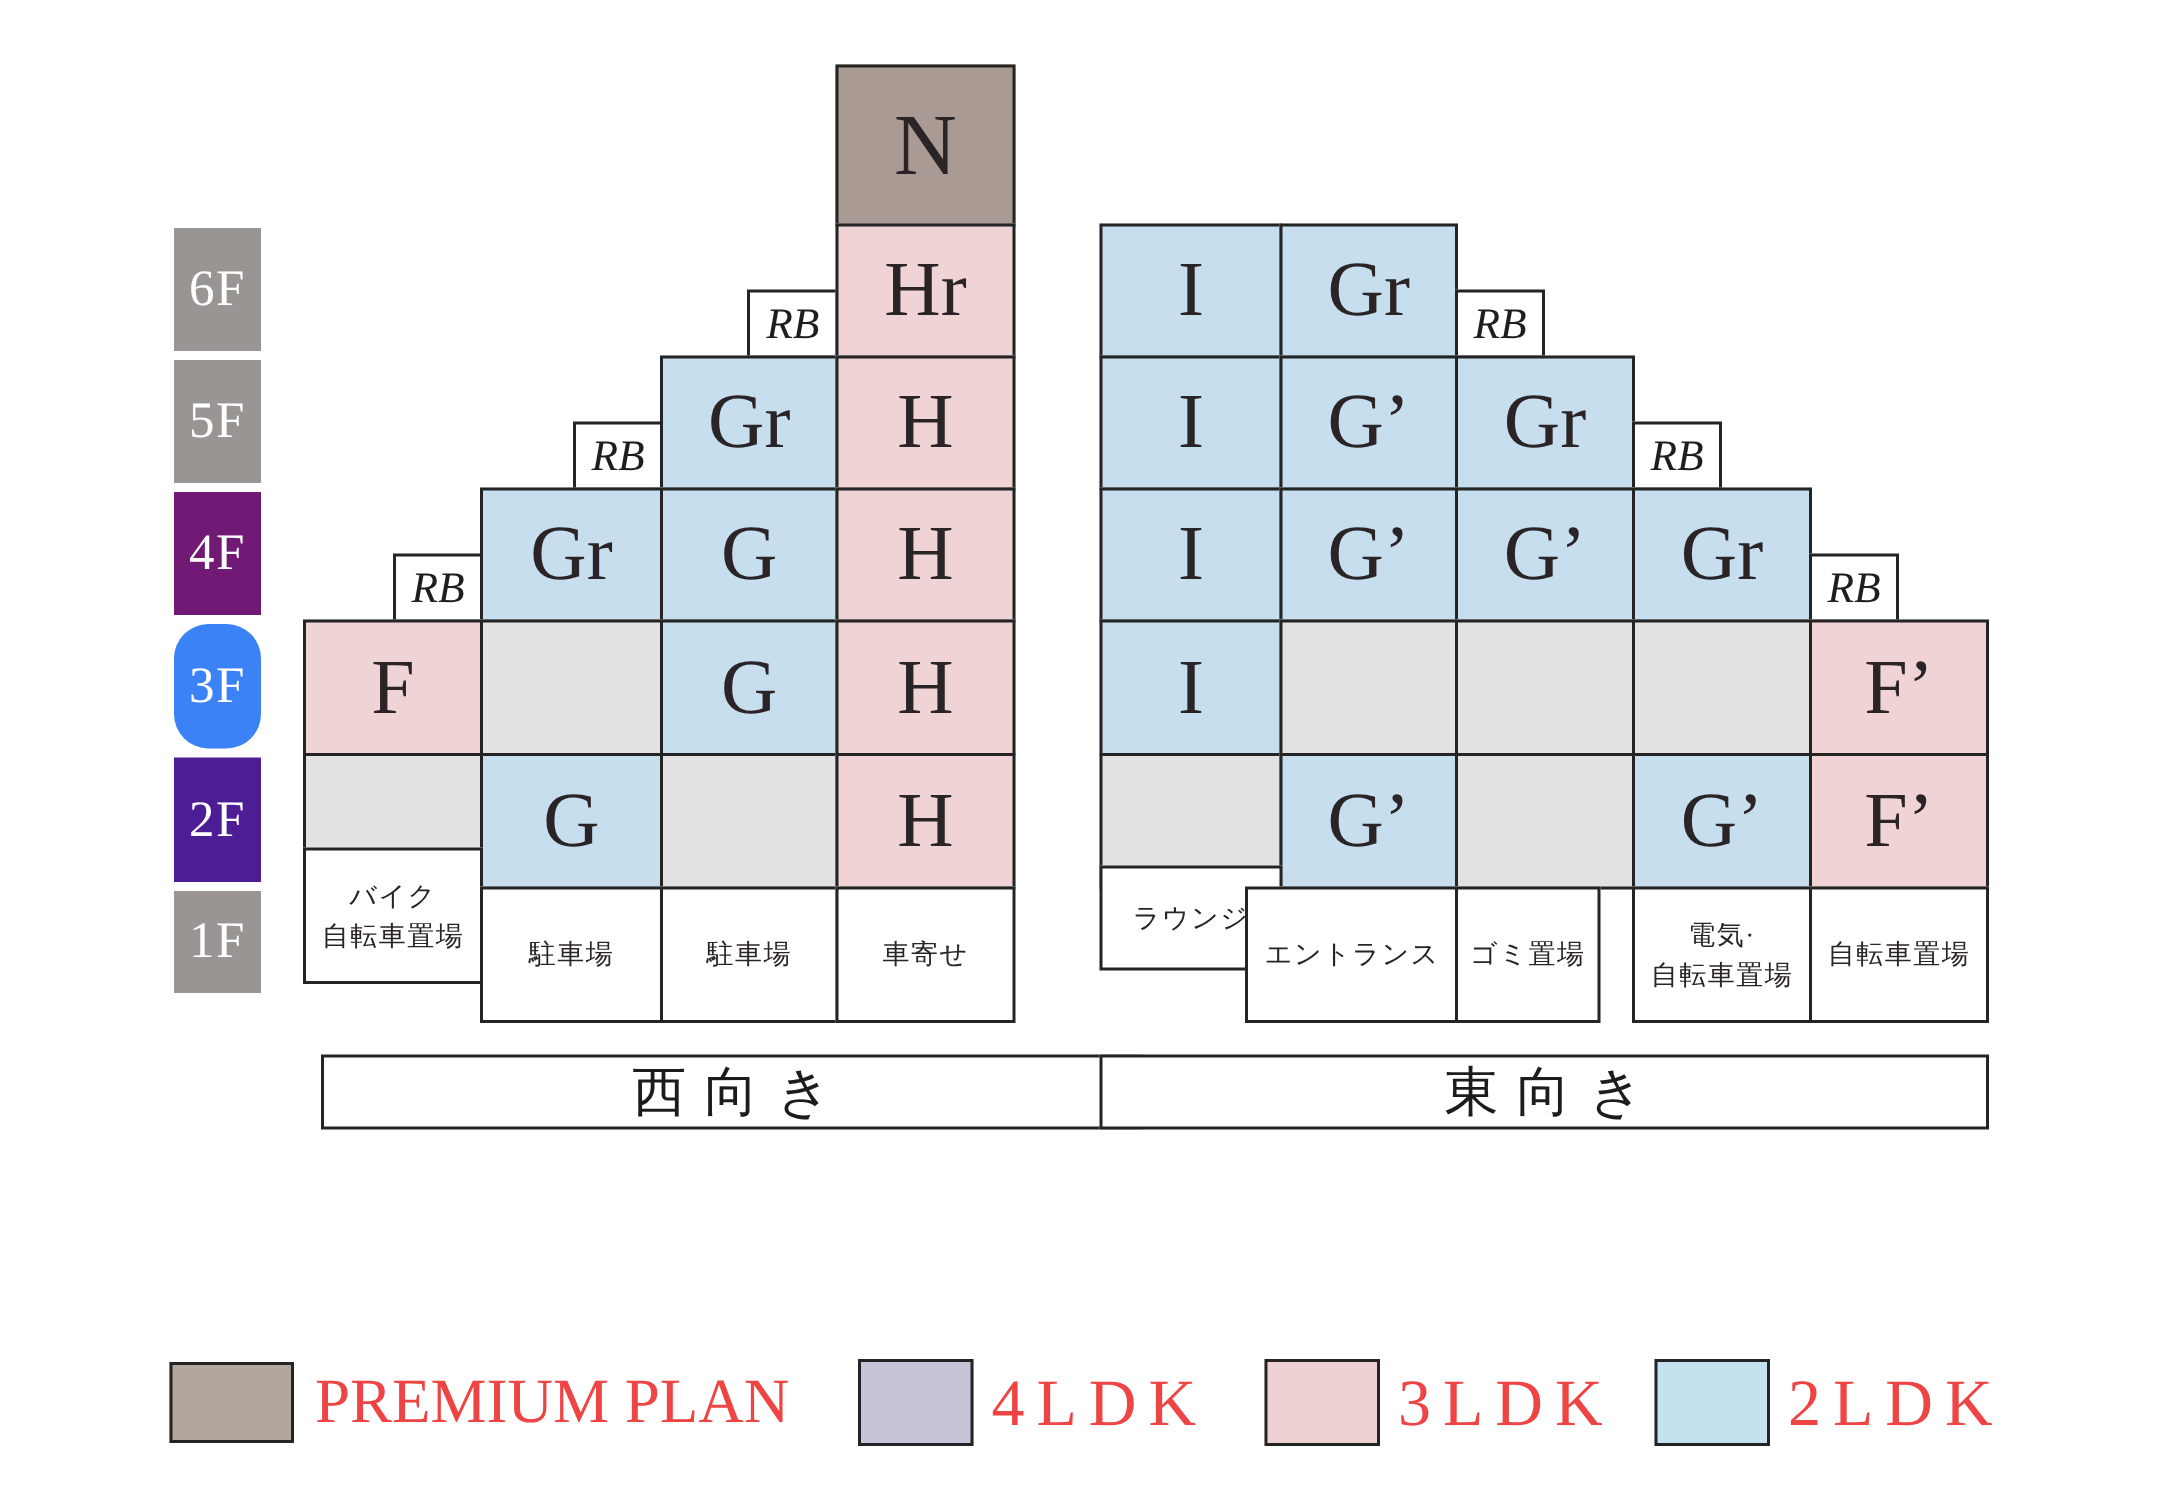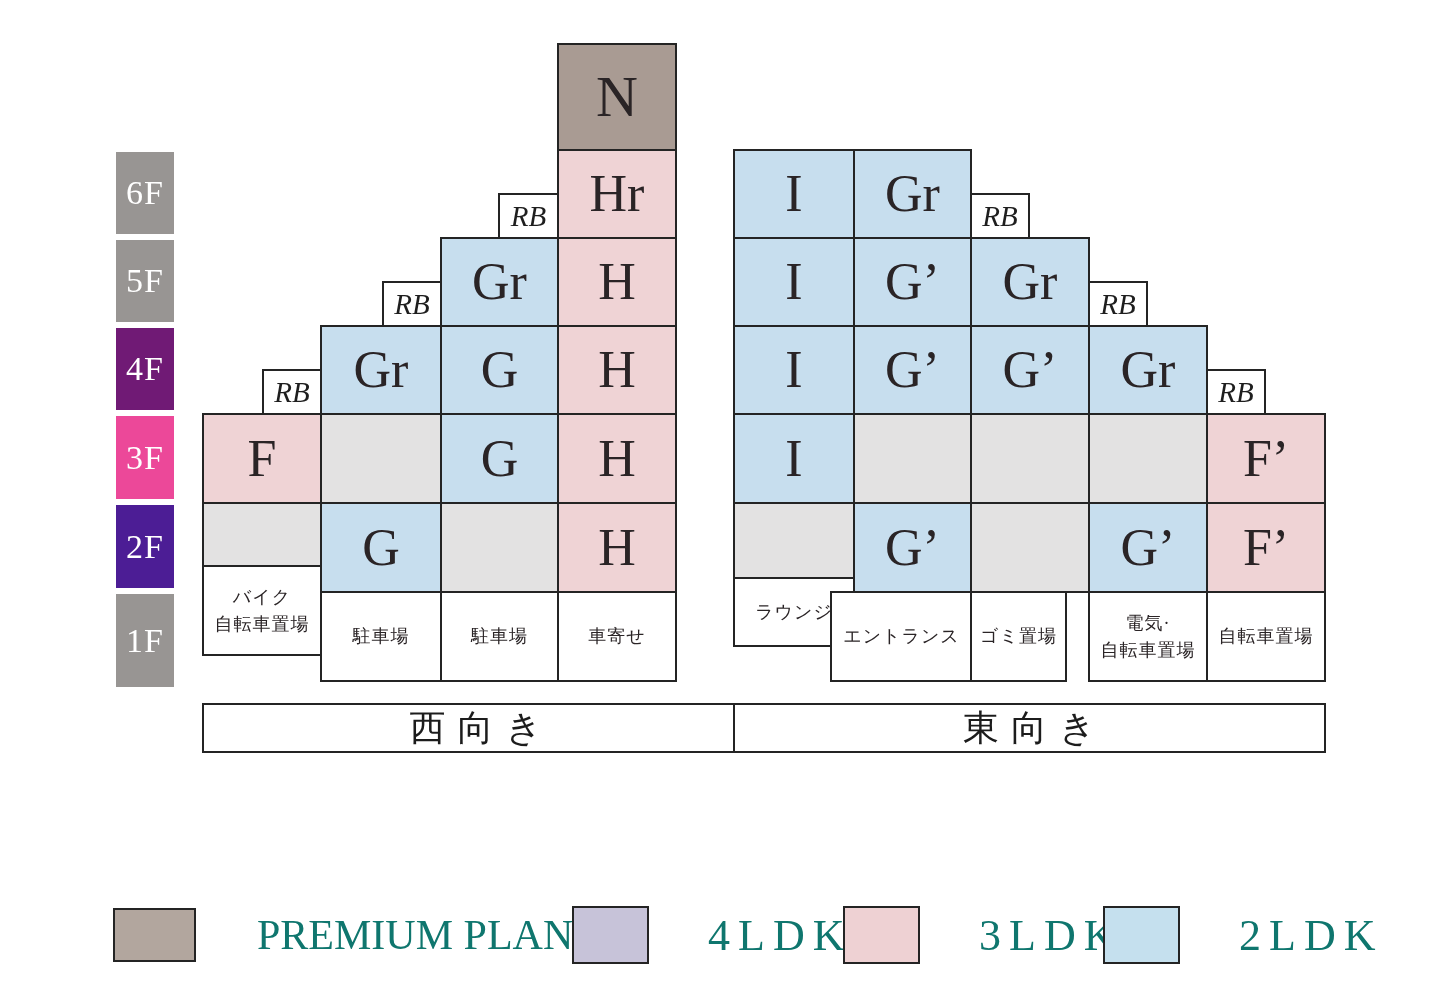--- a/index.html
+++ b/index.html
@@ -25,36 +25,36 @@
     color:#ffffff;font-size:34px;letter-spacing:1px;
   }
   .dirbox{
     position:absolute;box-sizing:border-box;border:2px solid #242424;background:#ffffff;
     display:flex;align-items:center;justify-content:center;
     font-size:36px;letter-spacing:12px;text-indent:12px;color:#1c1c1c;
   }
   .lg-swatch{position:absolute;box-sizing:border-box;border:2px solid #242424;}
   .lg-label{
     position:absolute;height:60px;top:905px;display:flex;align-items:center;
-    font-size:44px;color:#0f766e;white-space:nowrap;margin-left:47px;
+    font-size:44px;color:#ef4444;white-space:nowrap;
   }
   .lg-label.sp{letter-spacing:8px;}
   .lg-label.pp{font-size:42px;letter-spacing:0px;}
 </style>
 </head>
 <body>
 
 <div id="stage">
 
   <div class="flabel" style="top: 152px; height: 82px; background-color: rgb(152, 149, 147);">6F</div>
   <div class="flabel" style="top: 240px; height: 82px; background-color: rgb(152, 149, 147);">5F</div>
   <div class="flabel" style="top: 328px; height: 82px; background-color: #701a75;">4F</div>
-  <div class="flabel" style="top: 416px; height: 83px; background-color: #ec4899;">3F</div>
+  <div class="flabel" style="top: 416px; height: 83px; background-color: #3b82f6; border-radius: 23px;">3F</div>
   <div class="flabel" style="top: 505px; height: 83px; background-color: #4c1d95;">2F</div>
-  <div class="flabel" style="top: 594px; height: 93px; background-color: rgb(152, 149, 147);">1F</div>
+  <div class="flabel" style="top: 594px; height: 68px; background-color: rgb(152, 149, 147);">1F</div>
 
   <div>
 
     <div class="cell big" style="left: 557px; top: 43px; width: 120px; height: 108px; background-color: rgb(169, 155, 147);">N</div>
 
     <div class="cell rb" style="left:498px;top:193px;width:61px;height:46px">RB</div>
     <div class="cell" style="left: 557px; top: 149px; width: 120px; height: 90px; background-color: rgb(239, 211, 213);">Hr</div>
 
     <div class="cell rb" style="left:382px;top:281px;width:60px;height:46px">RB</div>
     <div class="cell" style="left: 440px; top: 237px; width: 119px; height: 90px; background-color: rgb(199, 222, 238);">Gr</div>
@@ -74,21 +74,21 @@
     <div class="cell" style="left: 320px; top: 502px; width: 122px; height: 91px; background-color: rgb(199, 222, 238);">G</div>
     <div class="cell empty" style="left:440px;top:502px;width:119px;height:91px"></div>
     <div class="cell" style="left: 557px; top: 502px; width: 120px; height: 91px; background-color: rgb(239, 211, 213);">H</div>
 
     <div class="cell fac" style="left:202px;top:565px;width:120px;height:91px">バイク
 自転車置場</div>
     <div class="cell fac" style="left:320px;top:591px;width:122px;height:91px">駐車場</div>
     <div class="cell fac" style="left:440px;top:591px;width:119px;height:91px">駐車場</div>
     <div class="cell fac" style="left:557px;top:591px;width:120px;height:91px">車寄せ</div>
 
-    <div class="dirbox" style="left:202px;top:703px;width:548px;height:50px">西向き</div>
+    <div class="dirbox" style="left:214px;top:703px;width:548px;height:50px">西向き</div>
   </div>
 
   <div>
 
     <div class="cell" style="left: 733px; top: 149px; width: 122px; height: 90px; background-color: rgb(199, 222, 238);">I</div>
     <div class="cell" style="left: 853px; top: 149px; width: 119px; height: 90px; background-color: rgb(199, 222, 238);">Gr</div>
     <div class="cell rb" style="left:970px;top:193px;width:60px;height:46px">RB</div>
 
     <div class="cell" style="left: 733px; top: 237px; width: 122px; height: 90px; background-color: rgb(199, 222, 238);">I</div>
     <div class="cell" style="left: 853px; top: 237px; width: 119px; height: 90px; background-color: rgb(199, 222, 238);">G’</div>

